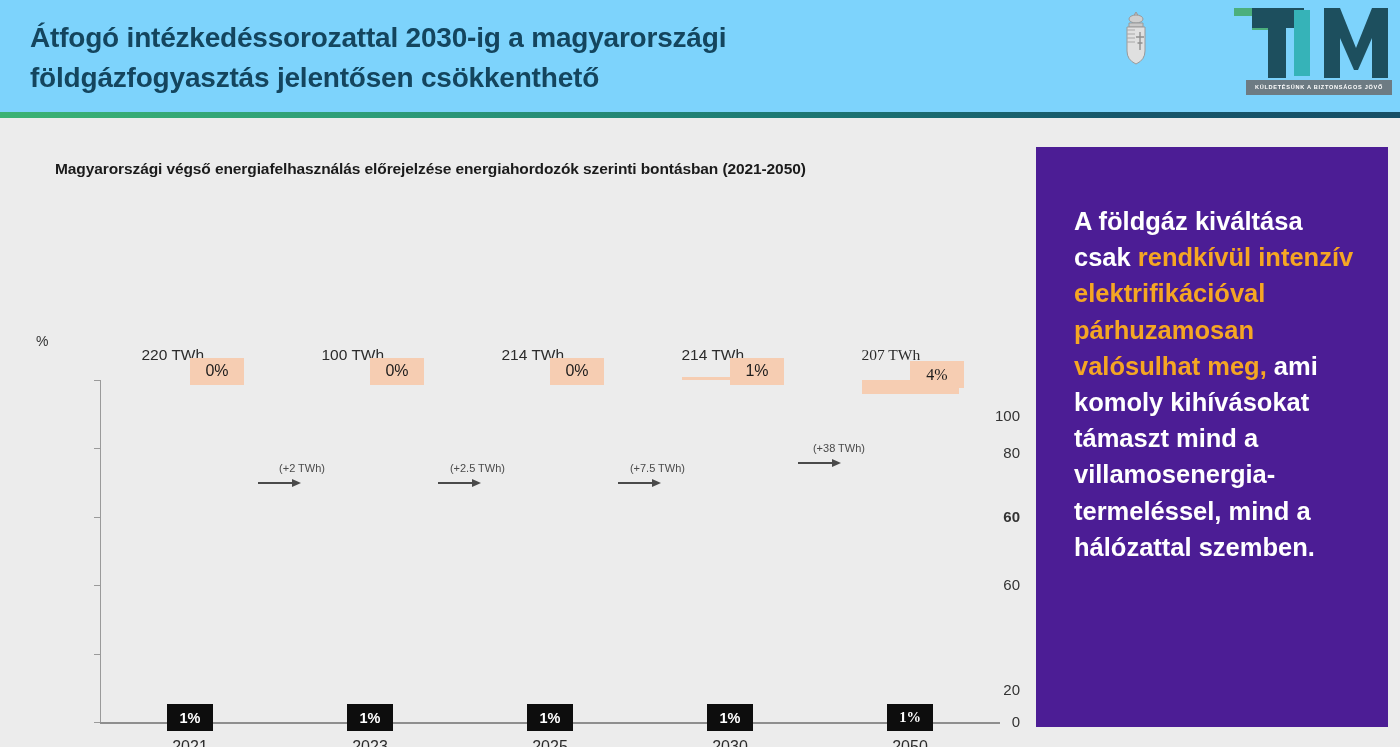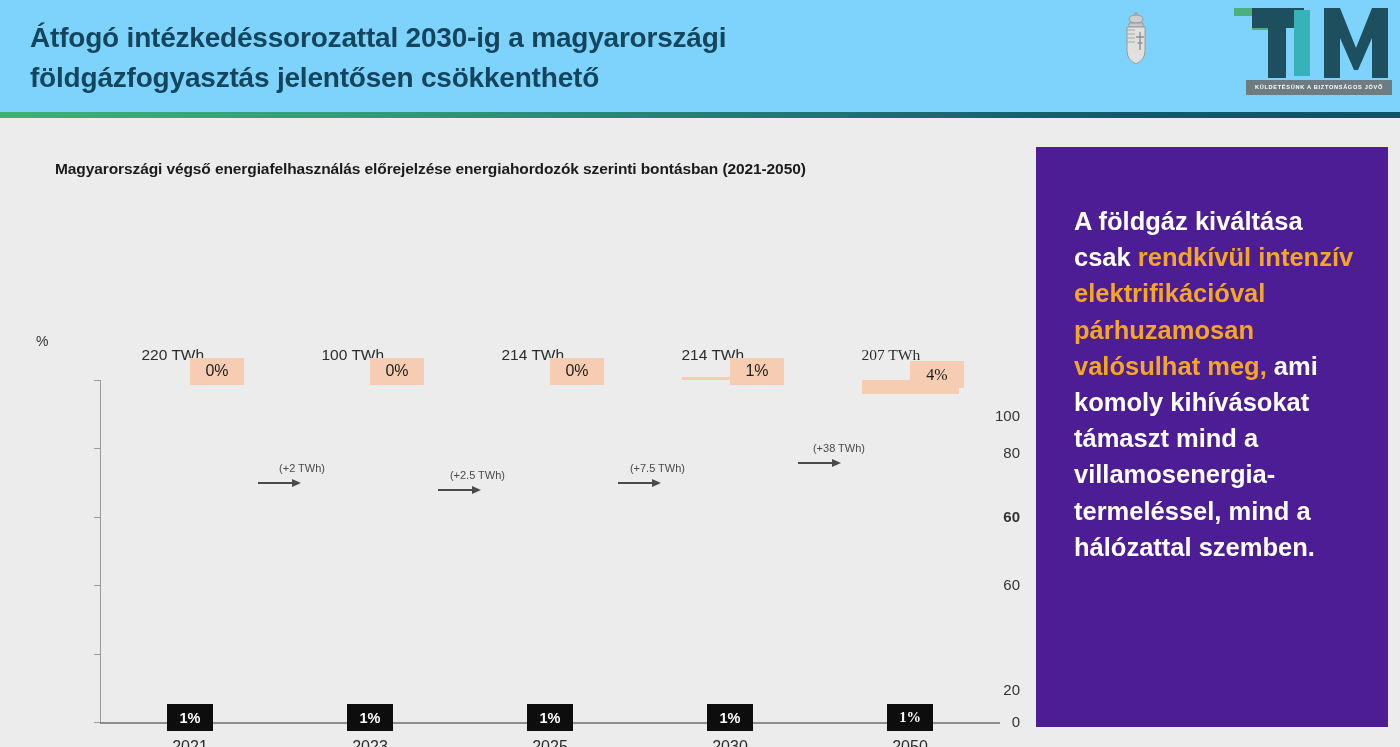--- a/index.html
+++ b/index.html
@@ -197,21 +197,21 @@
         <div class="h2-callout" style="bottom: 334px;">4%</div>
       </div>
       <div class="xlabel" style="left: 820px; width: 180px;">2050</div>
       <div class="delta" style="left: 235px; top: 332px; width: 90px;">
         <div class="txt">(+2 TWh)</div>
         <div class="arrow">
           <div class="shaft"></div>
           <div class="head"></div>
         </div>
       </div>
-      <div class="delta" style="left: 415px; top: 339px; width: 90px;">
+      <div class="delta" style="left: 415px; top: 332px; width: 90px;">
         <div class="txt">(+2.5 TWh)</div>
         <div class="arrow">
           <div class="shaft"></div>
           <div class="head"></div>
         </div>
       </div>
       <div class="delta" style="left: 595px; top: 332px; width: 90px;">
         <div class="txt">(+7.5 TWh)</div>
         <div class="arrow">
           <div class="shaft"></div>

